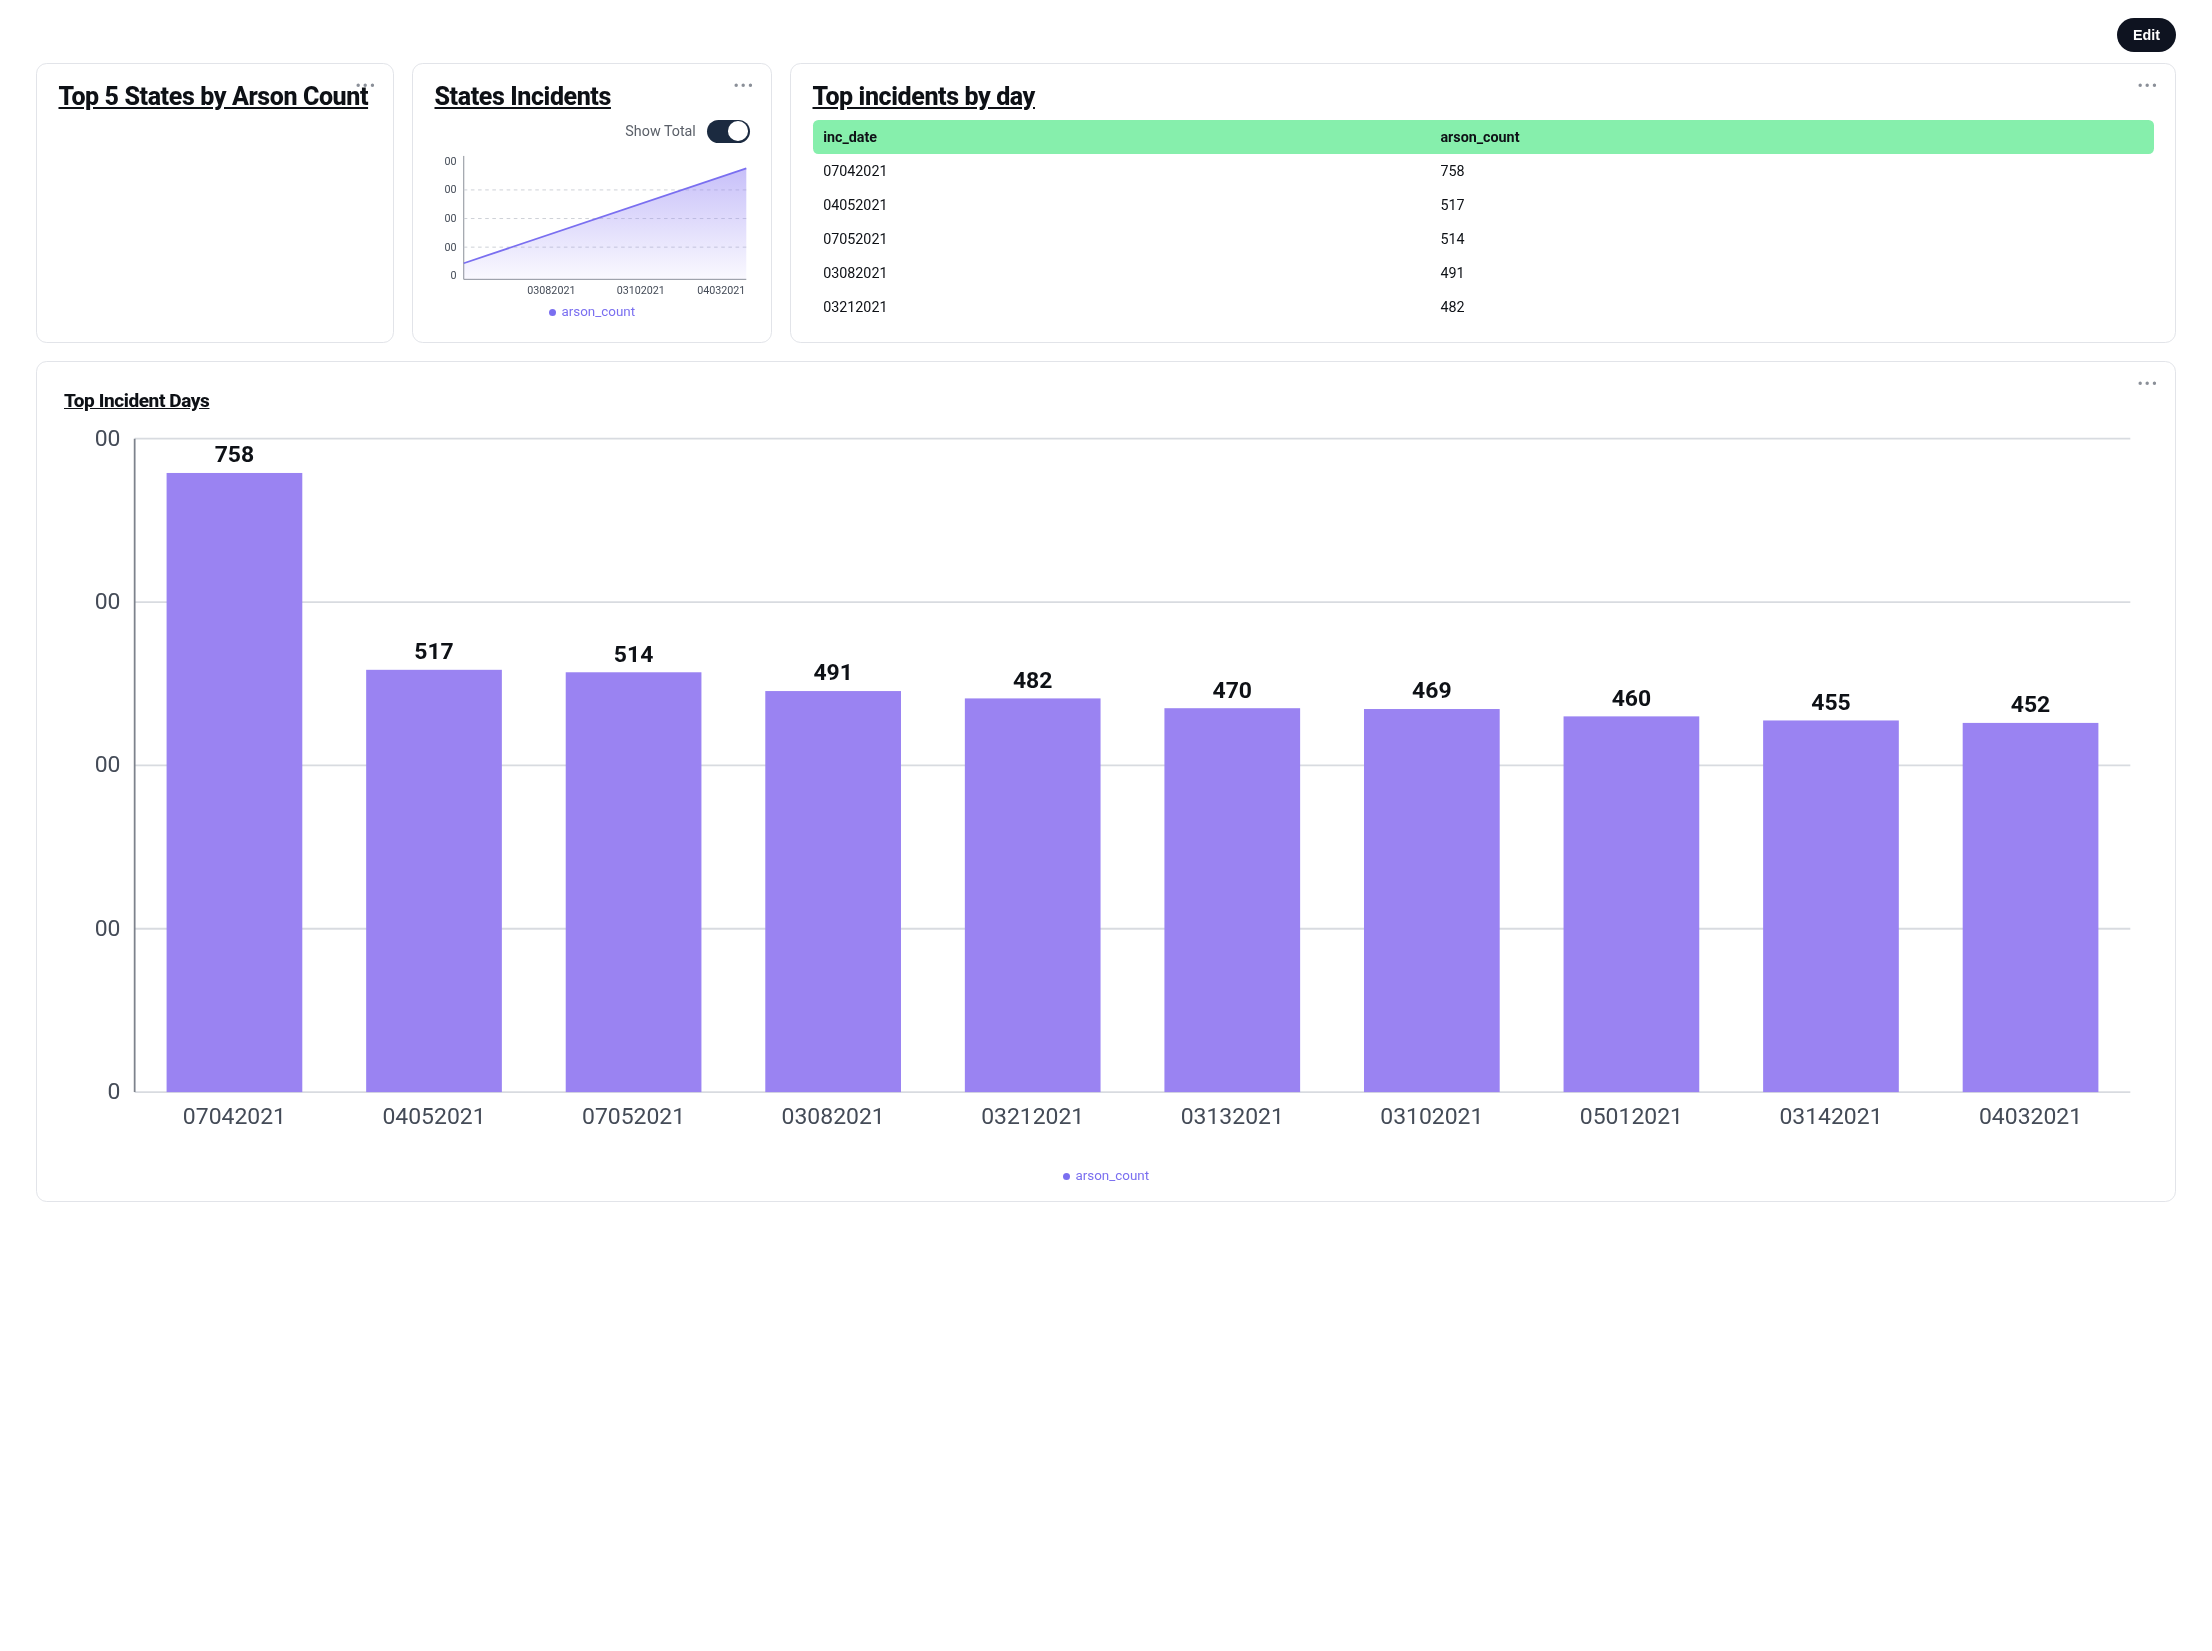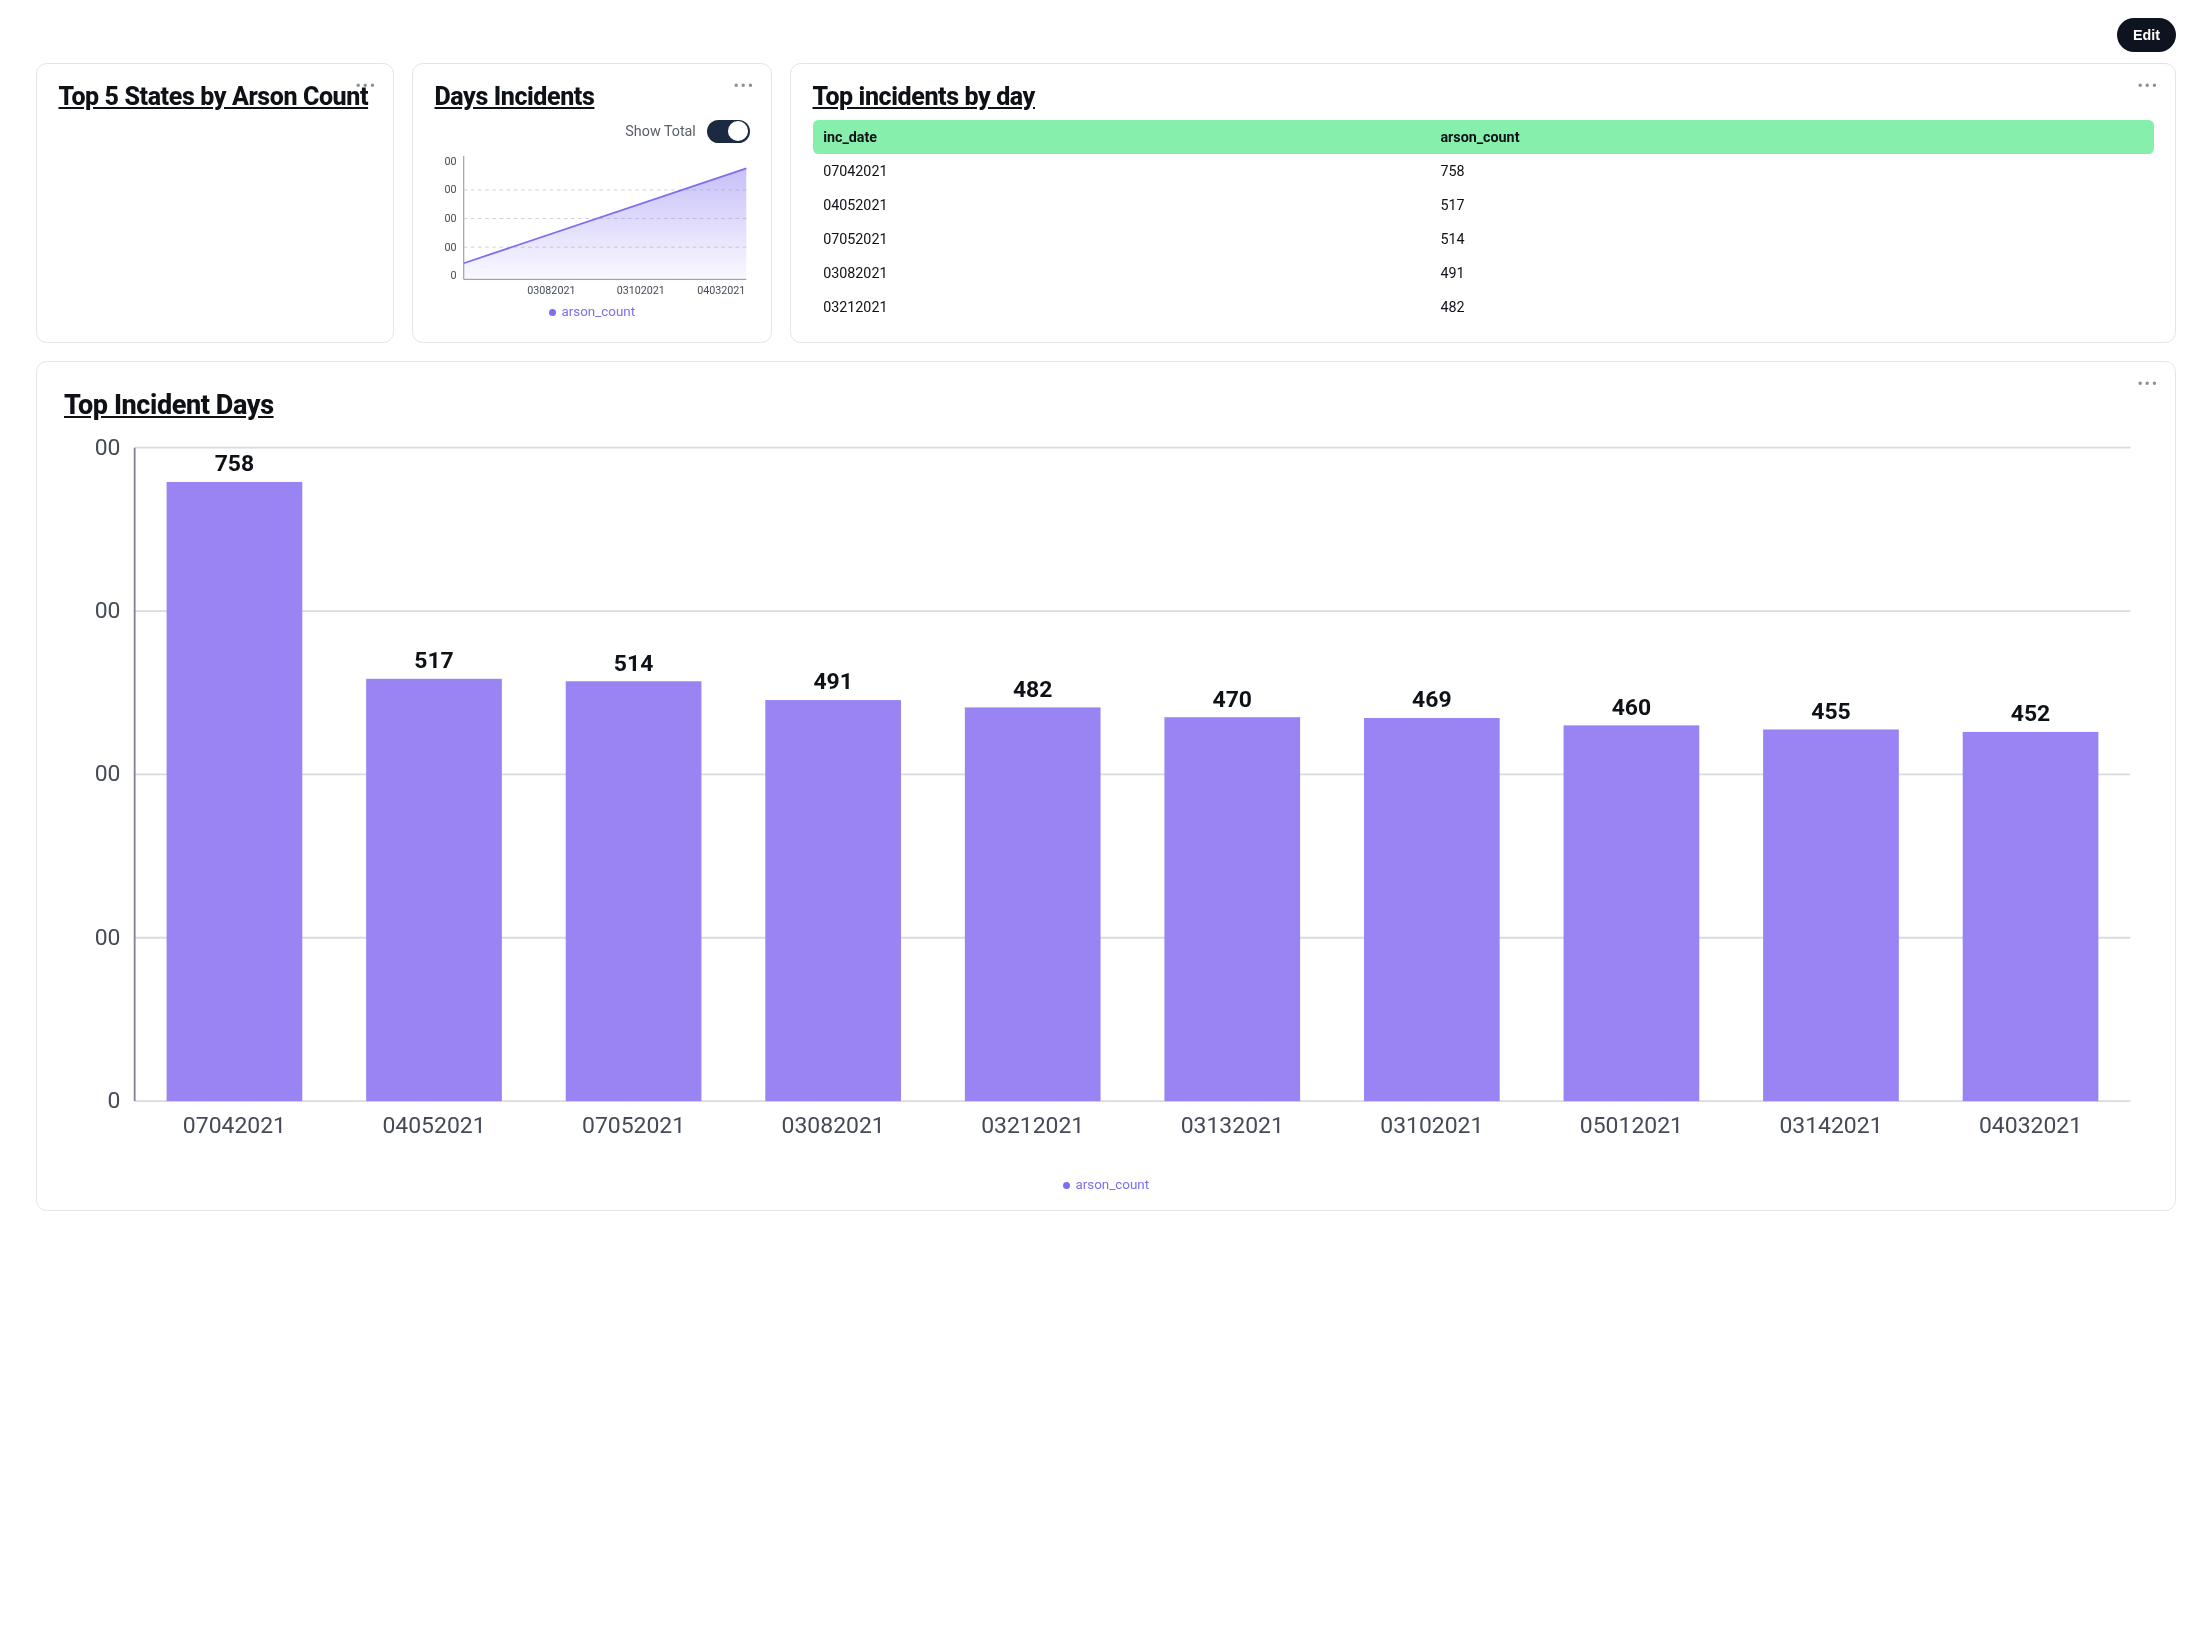--- a/index.html
+++ b/index.html
@@ -47,21 +47,21 @@
   .card-table { flex:1; }
   table { width:100%; border-collapse:collapse; margin-top:7.2px; }
   thead th {
     text-align:left; background:#86efac; padding:9px 10.7px; font-weight:700; font-size:14.3px;
   }
   thead th:first-child { border-top-left-radius:5.4px; border-bottom-left-radius:5.4px; }
   thead th:last-child  { border-top-right-radius:5.4px; border-bottom-right-radius:5.4px; }
   tbody td { padding:9px 10.7px; font-size:14.3px; }
   
   .card-bar { margin-top:18px; padding:27px 27px 18px; }
-  .card-bar .card-title { font-size:27px; }
+  .card-bar .card-title { font-size:19px; }
   .bar-svg { display:block; width:100%; }
   .bar-label { fill:#0e1116; font-size:13px; font-weight:700; text-anchor:middle; }
   .bar-xlabel { fill:#444b57; font-size:13px; text-anchor:middle; }
   .bar-ytick { fill:#444b57; font-size:13px; text-anchor:end; }
 </style>
 </head>
 <body>
 
 <div class="topbar">
   <button class="edit-btn">Edit</button>
@@ -69,21 +69,21 @@
 
 <div class="row">
 
   <div class="card card-donut">
     <span class="ellipsis">•••</span>
     <h2 class="card-title">Top 5 States by Arson Count</h2>
   </div>
 
   <div class="card card-area">
     <span class="ellipsis">•••</span>
-    <h2 class="card-title">Days Incidents</h2>
+    <h2 class="card-title">States Incidents</h2>
     <div class="toggle-row">
       <span class="toggle-label">Show Total</span>
       <div class="toggle">
           <div class="knob"></div>
         </div>
     </div>
     <svg class="area-svg" width="315" height="152" viewBox="0 0 352 170">
 
       <text class="axis-text" x="24" y="20" text-anchor="end">00</text>
       <text class="axis-text" x="24" y="52" text-anchor="end">00</text>

